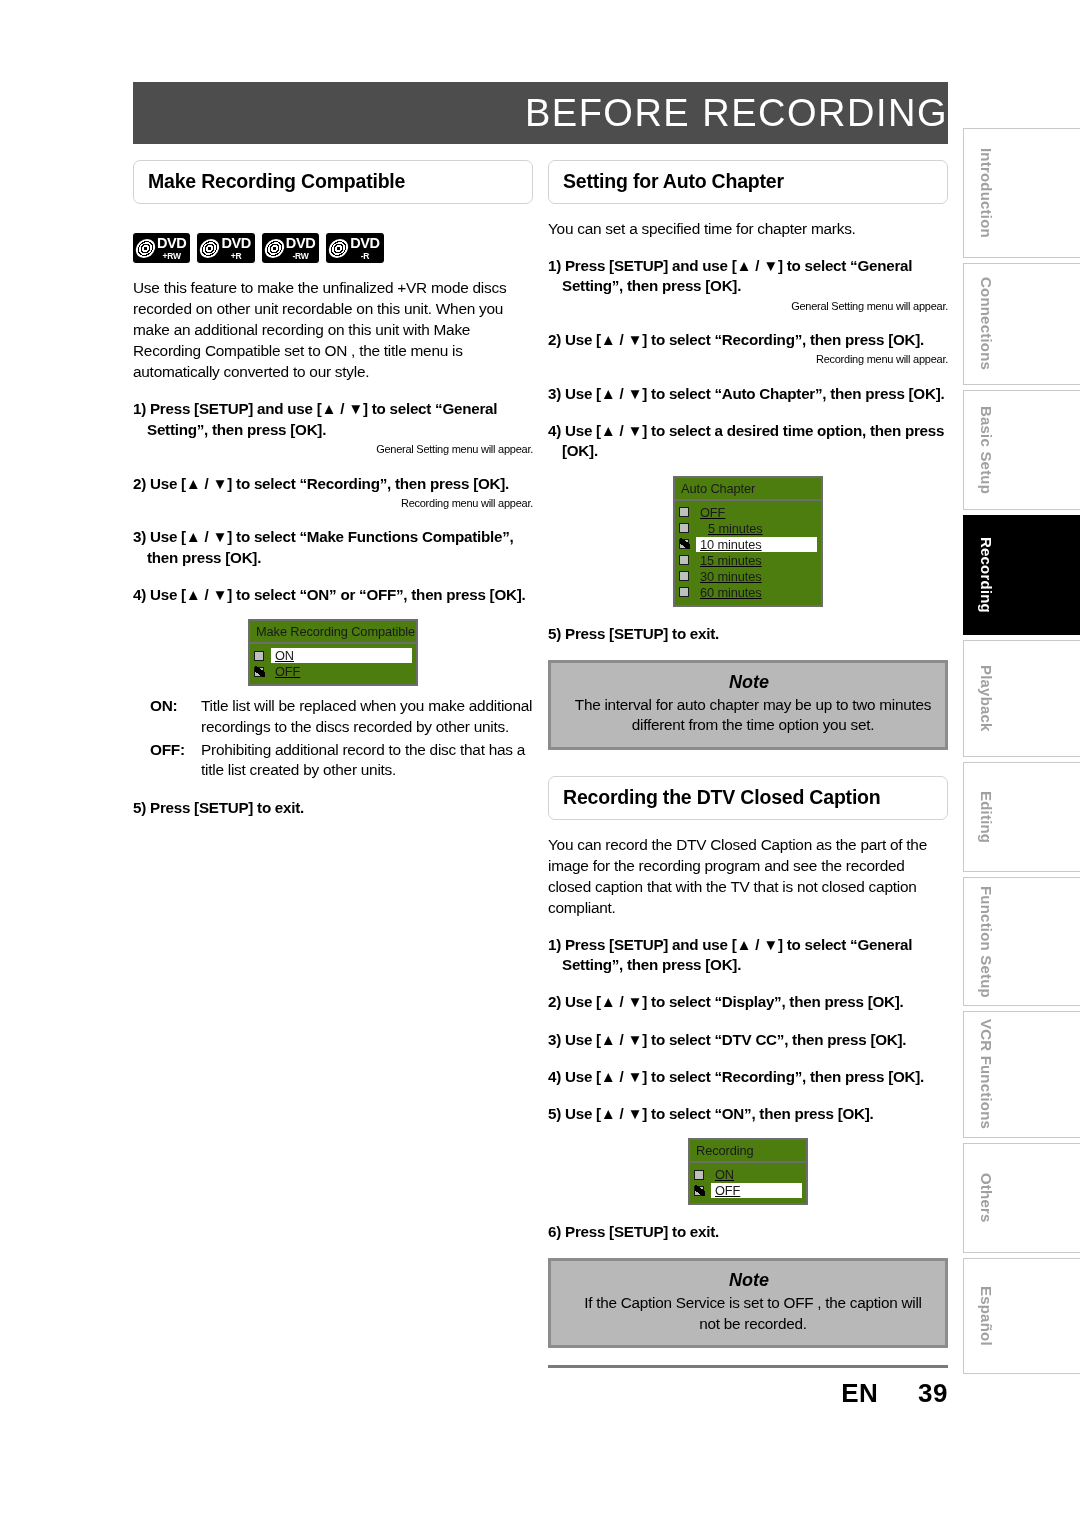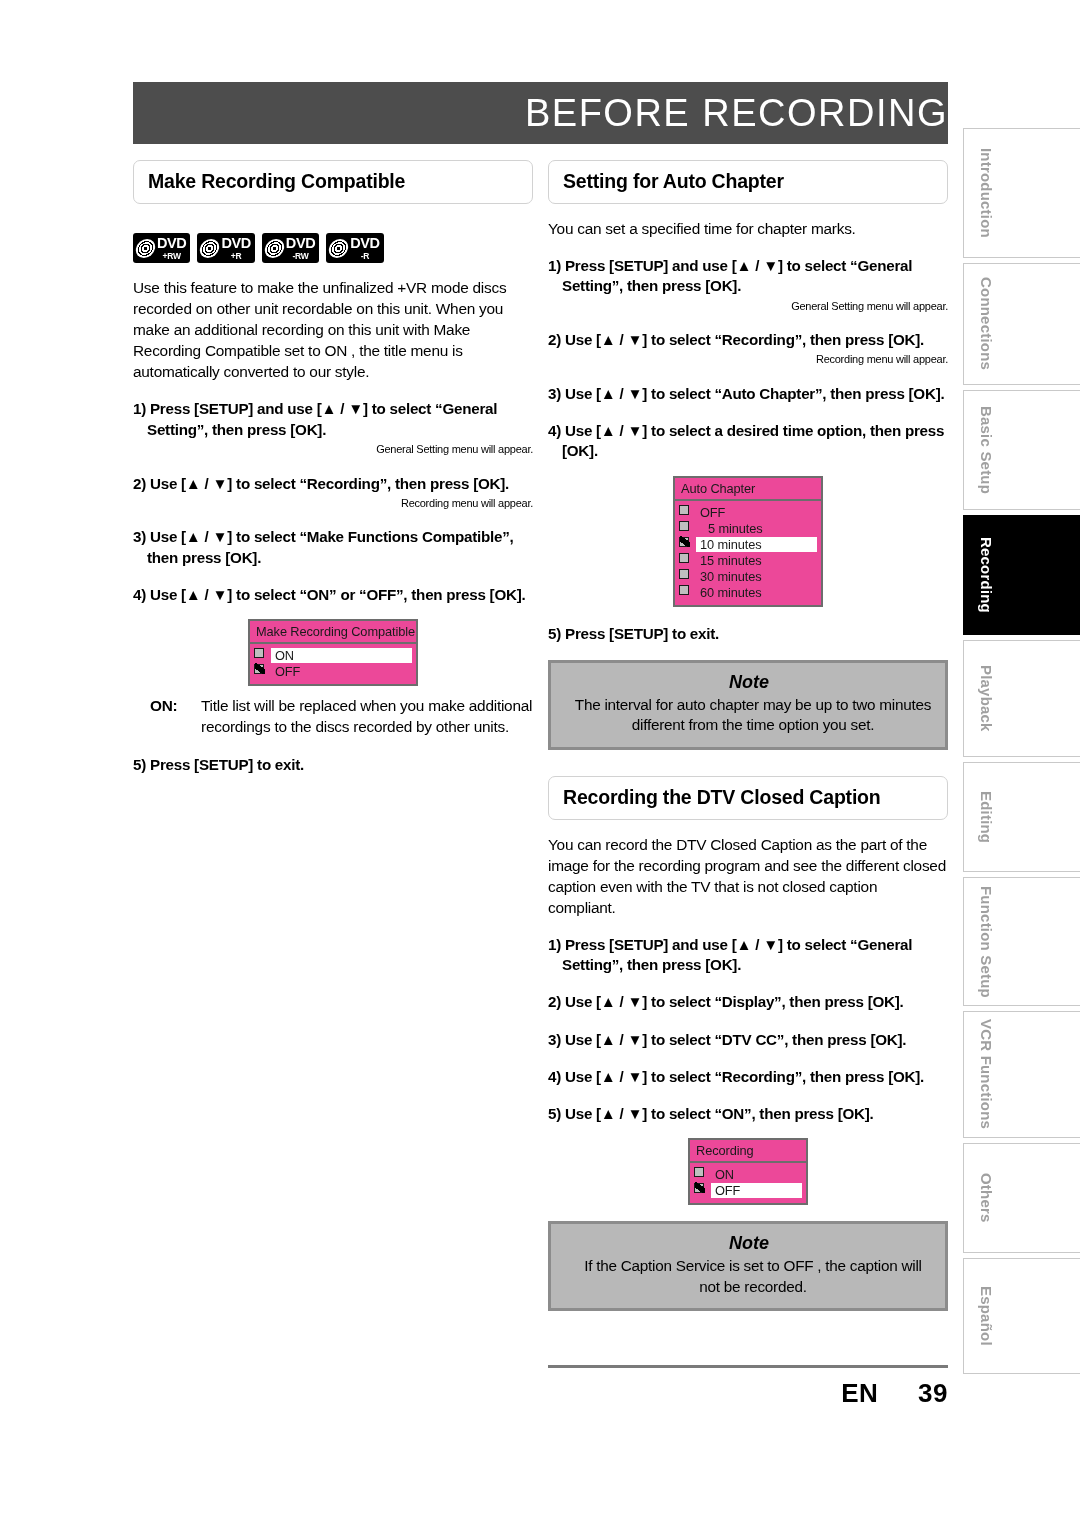--- a/index.html
+++ b/index.html
@@ -127,40 +127,41 @@
     font-weight: normal;
     line-height: 1.33;
     margin-top: 2px;
     padding-left: 16px;
     letter-spacing: -0.25px;
     text-align: right;
   }
 
   
   .osd {
-    background: #ec4899;
+    background: #4d7c0f;
     border: 2px solid #6d6d6d;
     width: 170px;
     box-sizing: border-box;
     font-size: 12.5px;
     margin: 14px auto 0 auto;
   }
   .osd-title {
     padding: 3px 0 3px 6px;
     border-bottom: 2px solid #6d6d6d;
     color: #1a1a1a;
     font-size: 12.8px;
     letter-spacing: -0.1px;
   }
   .osd-body { padding: 4px 4px 5px 4px; }
   .osd-row {
     display: flex;
-    align-items: flex-start;
+    align-items: center;
     height: 15px;
     margin-bottom: 1px;
+    text-decoration: underline;
   }
   .osd-row:last-child { margin-bottom: 0; }
   .osd-box {
     width: 10px; height: 10px;
     border: 1.4px solid #1a1a1a;
     background: #bfbfbf;
     margin-right: 7px;
     flex: 0 0 auto;
     position: relative;
     box-sizing: border-box;
@@ -344,20 +345,24 @@
             <div class="osd-label">OFF</div>
           </div>
         </div>
       </div>
 
     <div class="defs" id="left-defs">
         <div class="def-row">
           <div class="def-term">ON:</div>
           <div class="def-desc">Title list will be replaced when you make additional recordings to the discs recorded by other units.</div>
         </div>
+        <div class="def-row">
+          <div class="def-term">OFF:</div>
+          <div class="def-desc">Prohibiting additional record to the disc that has a title list created by other units.</div>
+        </div>
       </div>
 
     <div class="step">
       <span>5)</span>
       <span>Press [SETUP] to exit.</span>
     </div>
   </div>
 
   <div class="col col-right">
 
@@ -411,21 +416,21 @@
 
     <div class="note">
       <div class="note-title">Note</div>
       <div id="ac-note-lines">
           <div class="note-line">The interval for auto chapter may be up to two minutes different from the time option you set.</div>
         </div>
     </div>
 
     <div class="sect-head" style="margin-top:26px;">Recording the DTV Closed Caption</div>
 
-    <div class="para">You can record the DTV Closed Caption as the part of the image for the recording program and see the different closed caption even with the TV that is not closed caption compliant.</div>
+    <div class="para">You can record the DTV Closed Caption as the part of the image for the recording program and see the recorded closed caption that with the TV that is not closed caption compliant.</div>
 
     <div id="dtv-steps">
         <div class="step"><span>1) </span><span>Press [SETUP] and use [▲ / ▼] to select “General Setting”, then press [OK].</span></div>
         <div class="step"><span>2) </span><span>Use [▲ / ▼] to select “Display”, then press [OK].</span></div>
         <div class="step"><span>3) </span><span>Use [▲ / ▼] to select “DTV CC”, then press [OK].</span></div>
         <div class="step"><span>4) </span><span>Use [▲ / ▼] to select “Recording”, then press [OK].</span></div>
         <div class="step"><span>5) </span><span>Use [▲ / ▼] to select “ON”, then press [OK].</span></div>
       </div>
 
     <div class="osd osd-narrow" id="osd-dtv">
@@ -435,20 +440,24 @@
             <div class="osd-box"></div>
             <div class="osd-label">ON</div>
           </div>
           <div class="osd-row">
             <div class="osd-box checked"></div>
             <div class="osd-label sel">OFF</div>
           </div>
         </div>
       </div>
 
+    <div class="step">
+      <span>6)</span>
+      <span>Press [SETUP] to exit.</span>
+    </div>
 
     <div class="note">
       <div class="note-title">Note</div>
       <div id="dtv-note-lines">
           <div class="note-line">If the  Caption Service  is set to  OFF , the caption will not be recorded.</div>
         </div>
     </div>
   </div>
 
   <div class="footer-rule"></div>

